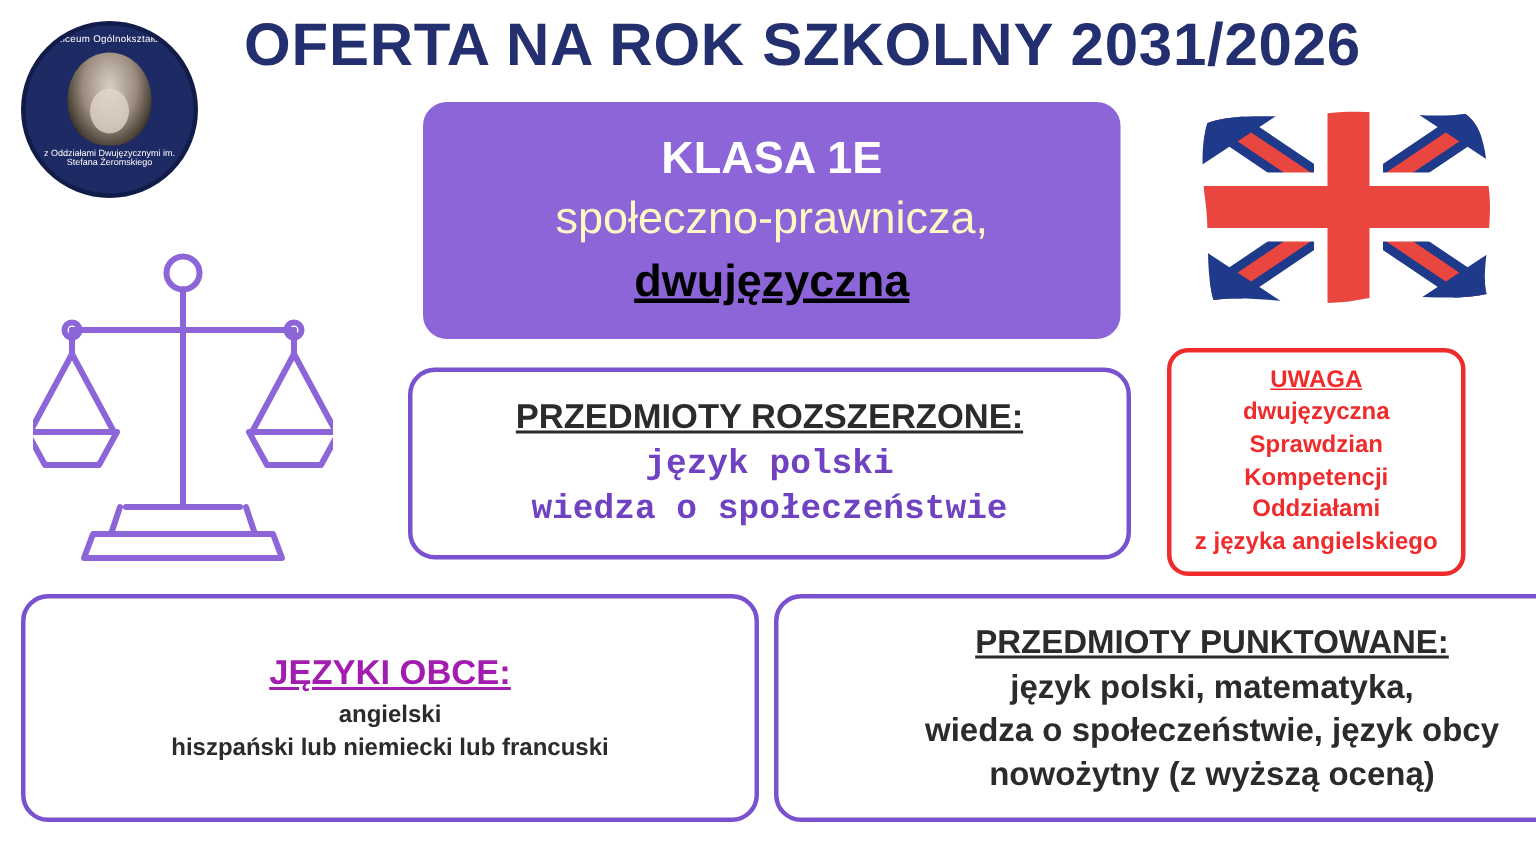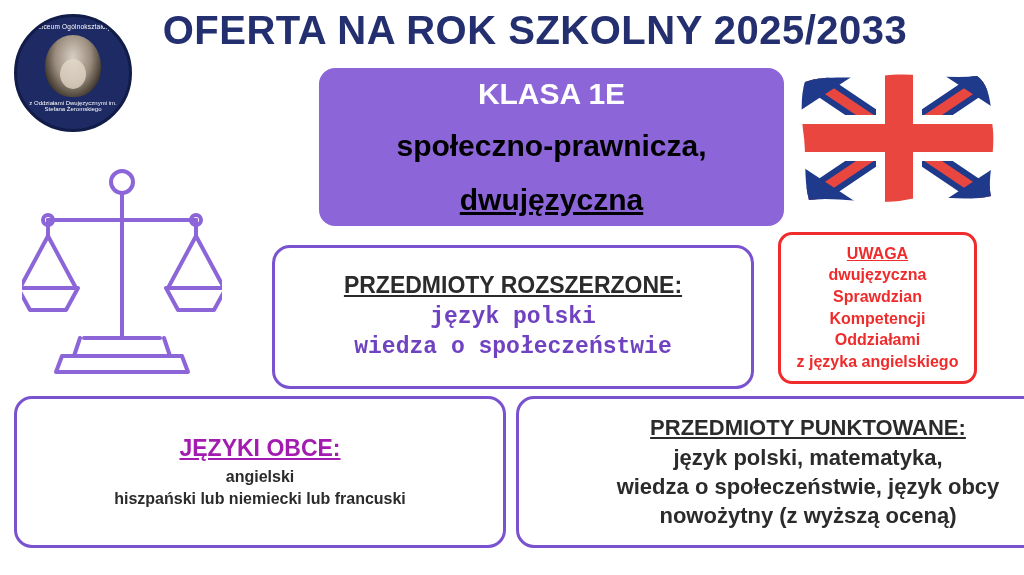--- a/index.html
+++ b/index.html
@@ -123,49 +123,48 @@
     width: 465px;
     height: 158px;
     background: #8c65d8;
     border-color: #8c65d8;
     border-radius: 16px;
     color: #ffffff;
     display: flex;
     flex-direction: column;
     align-items: center;
     justify-content: center;
-    gap: 18px;
+    gap: 6px;
     padding: 6px 10px;
-    margin-left: 37px;
   }
   .klasa-line1 {
     font-size: 30px;
     font-weight: bold;
     color: #ffffff;
     line-height: 1.15;
   }
   .klasa-line2 {
     font-size: 30px;
-    font-weight: bold;
-    color: #000000;
+    font-weight: normal;
+    color: #fef9c3;
     line-height: 1.15;
   }
   .klasa-line3 {
     font-size: 30px;
     font-weight: bold;
     color: #000000;
     line-height: 1.2;
     text-decoration: underline;
   }
 
   .box-rozszerzone {
     left: 272px;
     top: 245px;
     width: 482px;
-    height: 144px;
+    height: 128px;
     display: flex;
     flex-direction: column;
     align-items: center;
     justify-content: center;
     padding: 4px 10px;
   }
   .box-rozszerzone .hdr {
     font-size: 23px;
     font-weight: bold;
     color: #2b2b2b;
@@ -259,21 +258,21 @@
     font-weight: bold;
     color: #2b2b2b;
     line-height: 1.32;
   }
 </style>
 </head>
 <body>
 
 <div id="poster">
 
-  <div class="title">OFERTA NA ROK SZKOLNY 2025/2033</div>
+  <div class="title">OFERTA NA ROK SZKOLNY 2031/2026</div>
 
   <div class="logo">
     <div class="logo-top-text">XI Liceum Ogólnokształcące</div>
     <div class="logo-portrait"></div>
     <div class="logo-bottom-text">z Oddziałami Dwujęzycznymi im. Stefana Żeromskiego</div>
   </div>
 
   <div class="scales">
     <svg width="200" height="215" viewBox="0 0 200 215" fill="none" xmlns="http://www.w3.org/2000/svg">
       <g stroke="#8c65d8" stroke-width="4" stroke-linecap="round" stroke-linejoin="round" fill="none">

